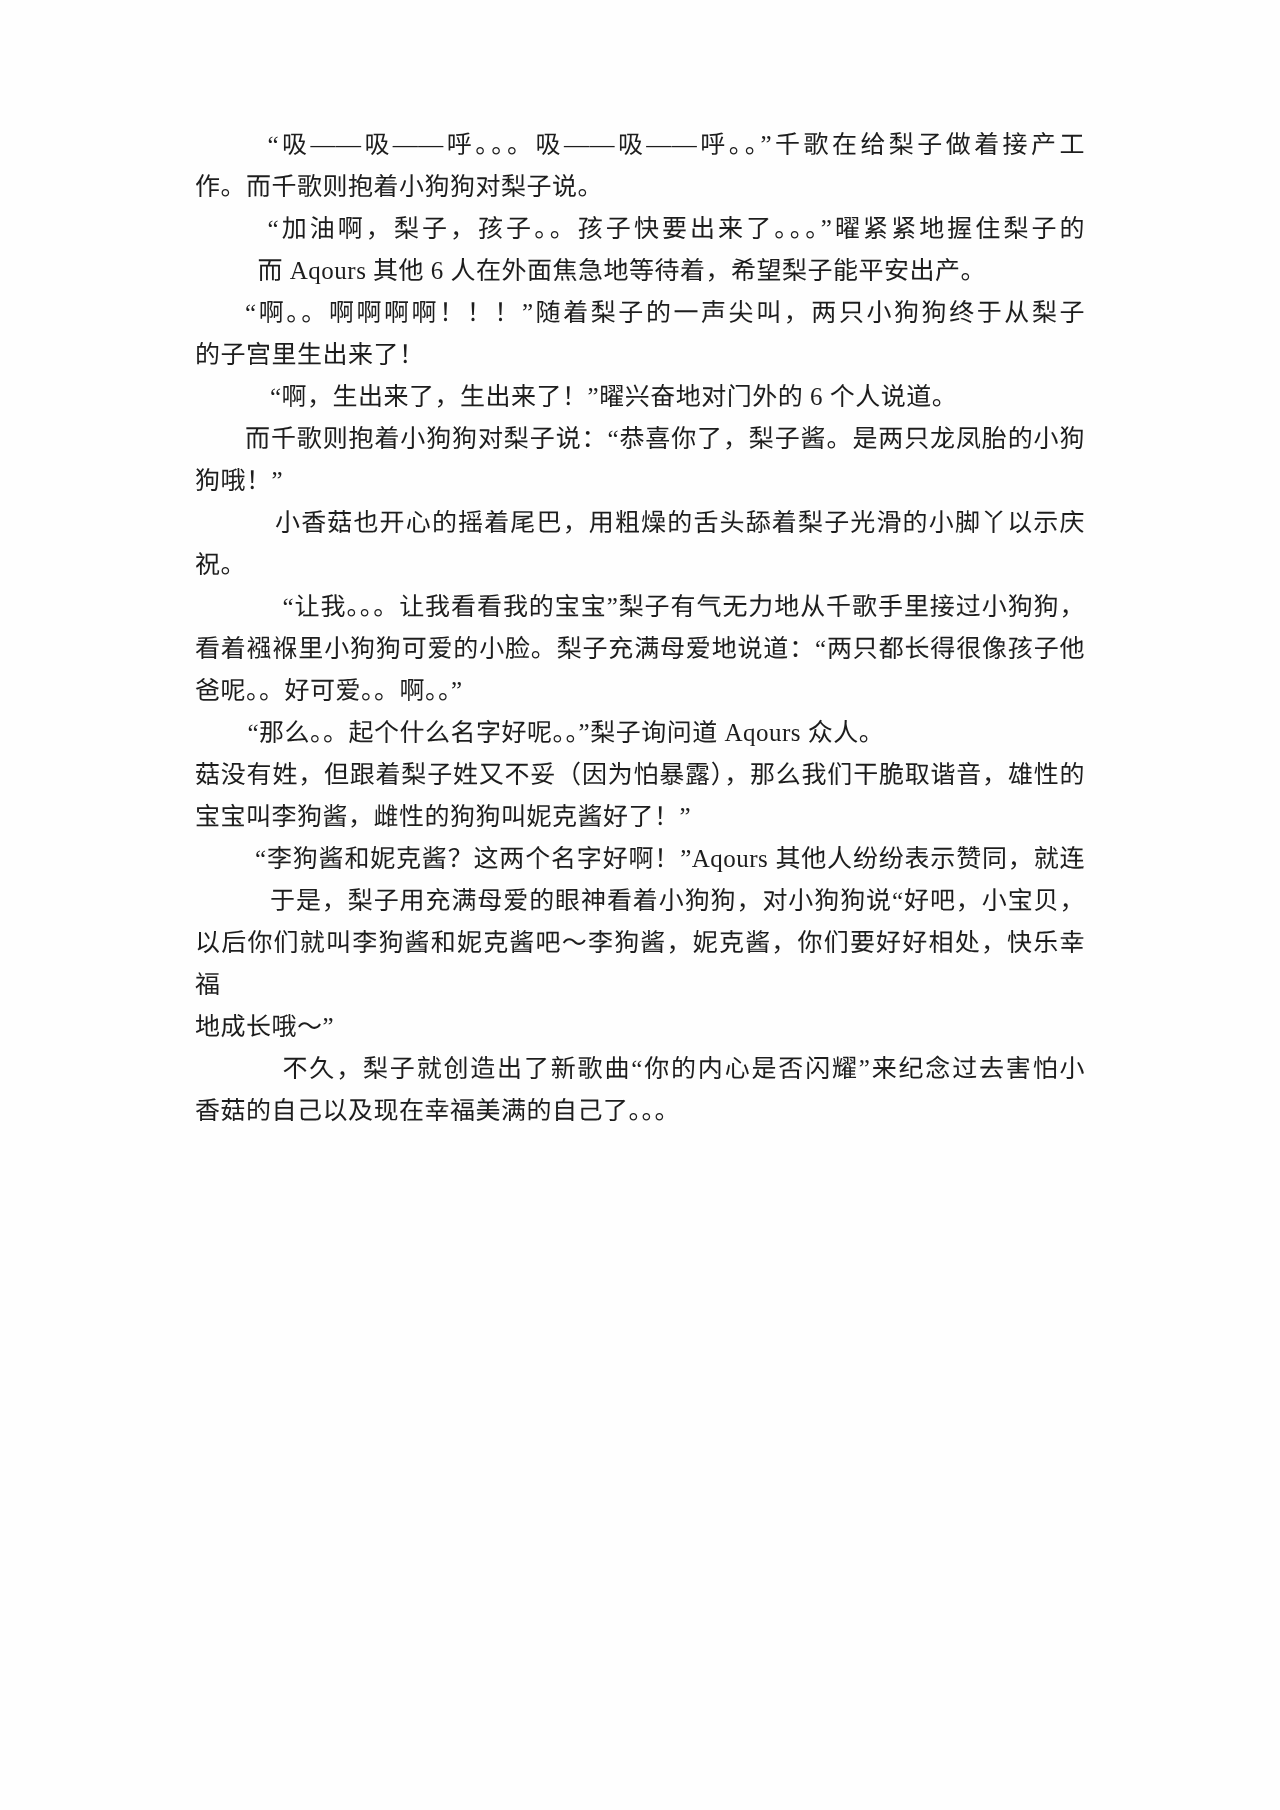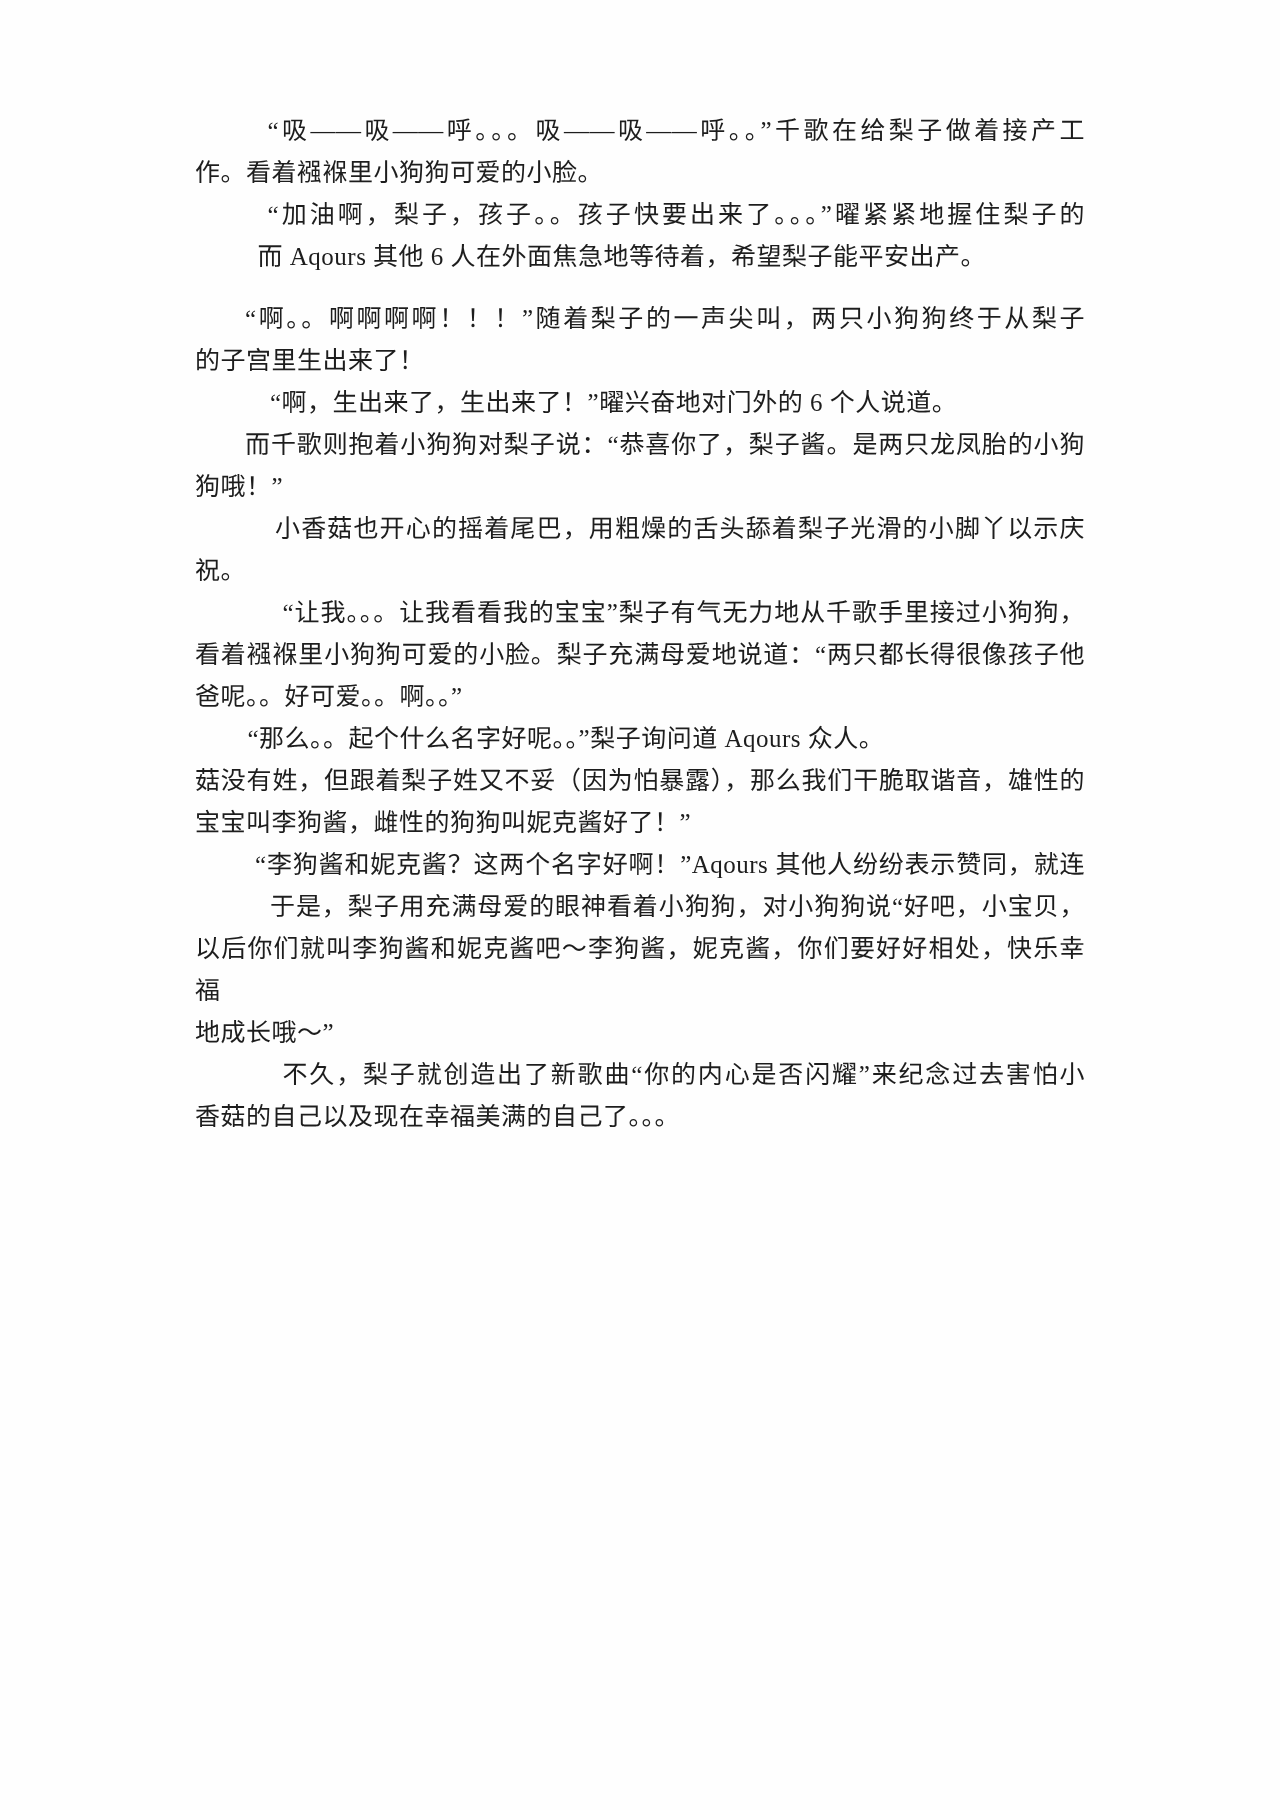--- a/index.html
+++ b/index.html
@@ -16,21 +16,21 @@
     overflow: hidden;
   }
   .page {
     position: absolute;
     inset: 0;
     background: #fefefe;
   }
   .doc-content {
     position: absolute;
     left: 195px;
-    top: 110px;
+    top: 124px;
     width: 890px;
     font-size: 25px;
     line-height: 42px;
     letter-spacing: 0.5px;
   }
   .paragraph {
     margin: 0;
     padding: 0;
   }
   .line {
@@ -45,30 +45,30 @@
     text-align-last: left;
   }
 </style>
 </head>
 <body>
 
 <main class="page">
   <section class="doc-content" id="doc">
       <div class="paragraph">
         <div class="line fill" style="text-indent: 2.9em;">“吸——吸——呼。。。吸——吸——呼。。”千歌在给梨子做着接产工</div>
-        <div class="line last">作。看着襁褓里小狗狗可爱的小脸。</div>
+        <div class="line last">作。而千歌则抱着小狗狗对梨子说。</div>
       </div>
       <div class="paragraph">
         <div class="line fill" style="text-indent: 2.9em;">“加油啊，梨子，孩子。。孩子快要出来了。。。”曜紧紧地握住梨子的</div>
       </div>
       <div class="paragraph">
         <div class="line last" style="text-indent: 2.5em;">而 Aqours 其他 6 人在外面焦急地等待着，希望梨子能平安出产。</div>
       </div>
       <div class="paragraph">
-        <div class="line fill" style="text-indent: 2em; margin-top: 20px;">“啊。。啊啊啊啊！！！”随着梨子的一声尖叫，两只小狗狗终于从梨子</div>
+        <div class="line fill" style="text-indent: 2em;">“啊。。啊啊啊啊！！！”随着梨子的一声尖叫，两只小狗狗终于从梨子</div>
         <div class="line last">的子宫里生出来了！</div>
       </div>
       <div class="paragraph">
         <div class="line last" style="text-indent: 3em;">“啊，生出来了，生出来了！”曜兴奋地对门外的 6 个人说道。</div>
       </div>
       <div class="paragraph">
         <div class="line fill" style="text-indent: 2em;">而千歌则抱着小狗狗对梨子说：“恭喜你了，梨子酱。是两只龙凤胎的小狗</div>
         <div class="line last">狗哦！”</div>
       </div>
       <div class="paragraph">

